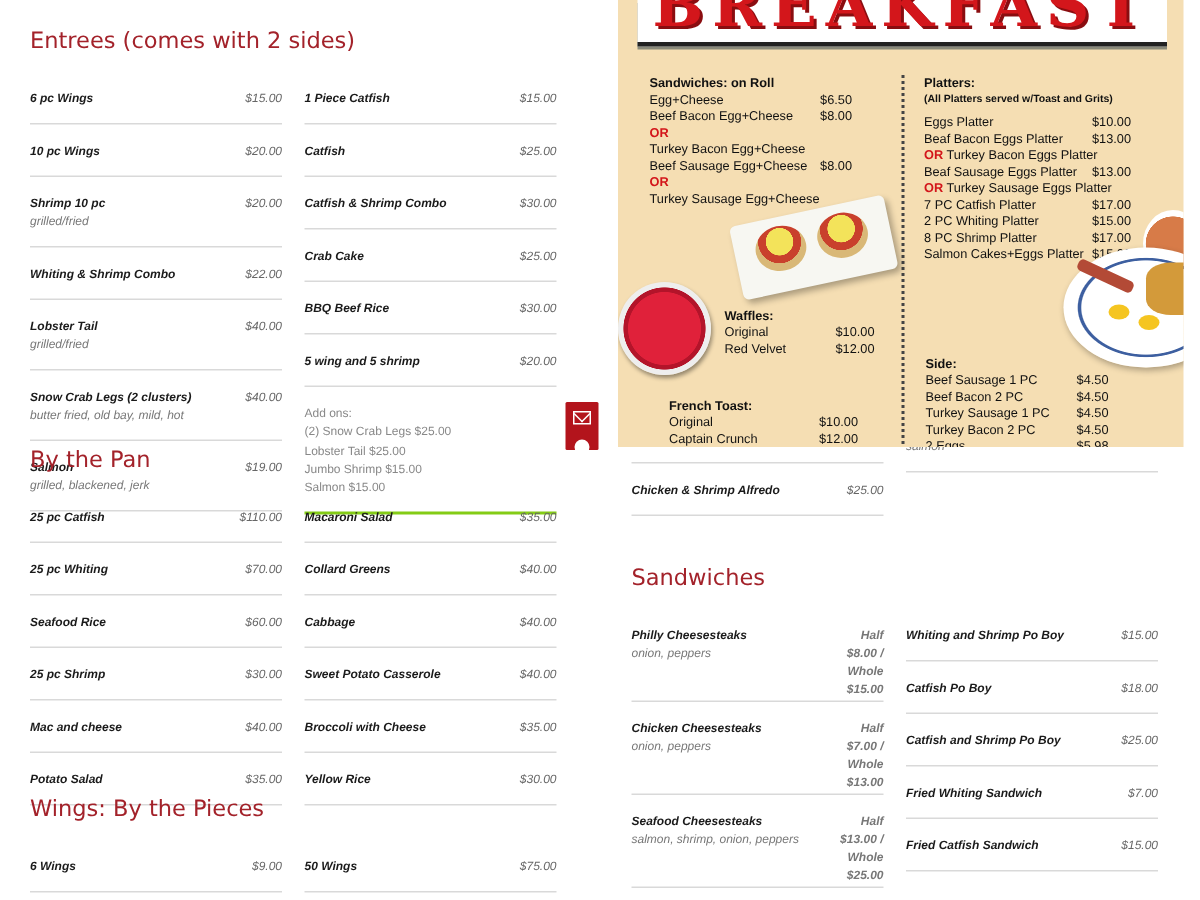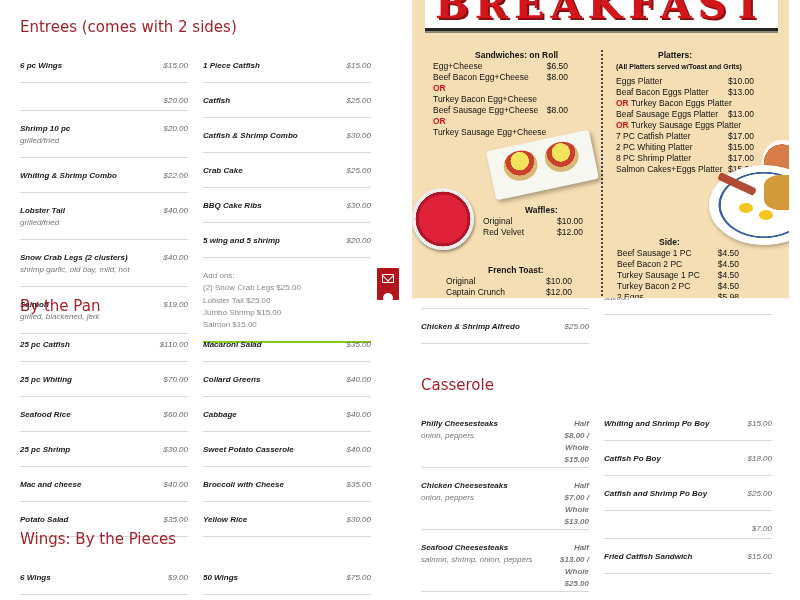--- a/index.html
+++ b/index.html
@@ -72,21 +72,21 @@
     box-shadow: 0 2px 0 #8a8a7a;
     text-align: center; overflow: hidden;
   }
   .bimg .banner span {
     font-family: "DejaVu Serif", serif; font-weight: bold; font-size: 40px; letter-spacing: 6px;
     color: #d3161b; position: relative; top: -20px;
     text-shadow: 2px 2px 0 #8a0d10, -1px -1px 0 #fff;
   }
   .bimg .divider { position: absolute; left: 189px; top: 50px; height: 250px; border-left: 2px dotted #444; }
   .bimg .blk { position: absolute; font-size: 8.5px; line-height: 11px; }
-  .bimg .blk .h { font-weight: bold; margin-left: 42px; }
+  .bimg .blk .h { font-weight: bold; }
   .bimg .blk .sub { font-weight: bold; font-size: 7px; }
   .bimg .row { display: flex; }
   .bimg .row .n { flex: 1; }
   .bimg .or { color: #d3161b; font-weight: bold; }
   .bimg .food1 {
     position: absolute; left: 78px; top: 140px; width: 105px; height: 50px;
     background: #f7f7f2; transform: rotate(-12deg); border-radius: 4px; box-shadow: 2px 3px 4px rgba(0,0,0,.3);
   }
   .bimg .food1::before, .bimg .food1::after {
     content: ""; position: absolute; top: 6px; width: 34px; height: 30px; border-radius: 50%;
@@ -118,39 +118,40 @@
 <body>
 
 <h2 class="section-title" style="left:20px;top:18px;">Entrees (comes with 2 sides)</h2>
 
 <div class="col" style="left:20px;top:60px;">
     <div class="item">
       <span class="name">6 pc Wings</span>
       <span class="price">$15.00</span>
     </div>
     <div class="item">
+      <span class="name">10 pc Wings</span>
       <span class="price">$20.00</span>
     </div>
     <div class="item">
       <span class="name">Shrimp 10 pc</span>
       <span class="desc">grilled/fried</span>
       <span class="price">$20.00</span>
     </div>
     <div class="item">
       <span class="name">Whiting &amp; Shrimp Combo</span>
       <span class="price">$22.00</span>
     </div>
     <div class="item">
       <span class="name">Lobster Tail</span>
       <span class="desc">grilled/fried</span>
       <span class="price">$40.00</span>
     </div>
     <div class="item">
       <span class="name">Snow Crab Legs (2 clusters)</span>
-      <span class="desc">shrimp garlic, old bay, mild, hot</span>
+      <span class="desc">butter fried, old bay, mild, hot</span>
       <span class="price">$40.00</span>
     </div>
     <div class="item">
       <span class="name">Salmon</span>
       <span class="desc">grilled, blackened, jerk</span>
       <span class="price">$19.00</span>
     </div>
   </div>
 <div class="col" style="left:203px;top:60px;">
   <div>
@@ -164,21 +165,21 @@
       </div>
       <div class="item">
         <span class="name">Catfish &amp; Shrimp Combo</span>
         <span class="price">$30.00</span>
       </div>
       <div class="item">
         <span class="name">Crab Cake</span>
         <span class="price">$25.00</span>
       </div>
       <div class="item">
-        <span class="name">BBQ Cake Ribs</span>
+        <span class="name">BBQ Beef Rice</span>
         <span class="price">$30.00</span>
       </div>
       <div class="item">
         <span class="name">5 wing and 5 shrimp</span>
         <span class="price">$20.00</span>
       </div>
     </div>
   <div class="addons">
       <div>Add ons:</div>
       <div>(2) Snow Crab Legs $25.00</div>
@@ -265,21 +266,21 @@
       <span class="name">Chicken &amp; Shrimp Alfredo</span>
       <span class="price">$25.00</span>
     </div>
   </div>
 <div class="col" style="left:604px;top:286px;">
   <div class="item" style="padding-top:6px;">
     <span class="desc">salmon</span>
   </div>
 </div>
 
-<h2 class="section-title" style="left:421px;top:376px;">Casserole</h2>
+<h2 class="section-title" style="left:421px;top:376px;">Sandwiches</h2>
 <div class="col" style="left:421px;top:418px;">
     <div class="item" style="min-height: 50px;">
       <span class="name">Philly Cheesesteaks</span>
       <span class="desc">onion, peppers</span>
       <span class="price multi">
         <div>Half</div>
         <div>$8.00 /</div>
         <div>Whole</div>
         <div>$15.00</div>
       </span>
@@ -312,20 +313,21 @@
     </div>
     <div class="item">
       <span class="name">Catfish Po Boy</span>
       <span class="price">$18.00</span>
     </div>
     <div class="item">
       <span class="name">Catfish and Shrimp Po Boy</span>
       <span class="price">$25.00</span>
     </div>
     <div class="item">
+      <span class="name">Fried Whiting Sandwich</span>
       <span class="price">$7.00</span>
     </div>
     <div class="item">
       <span class="name">Fried Catfish Sandwich</span>
       <span class="price">$15.00</span>
     </div>
   </div>
 
 <div class="bimg">
   <div class="banner"><span>BREAKFAST</span></div>

